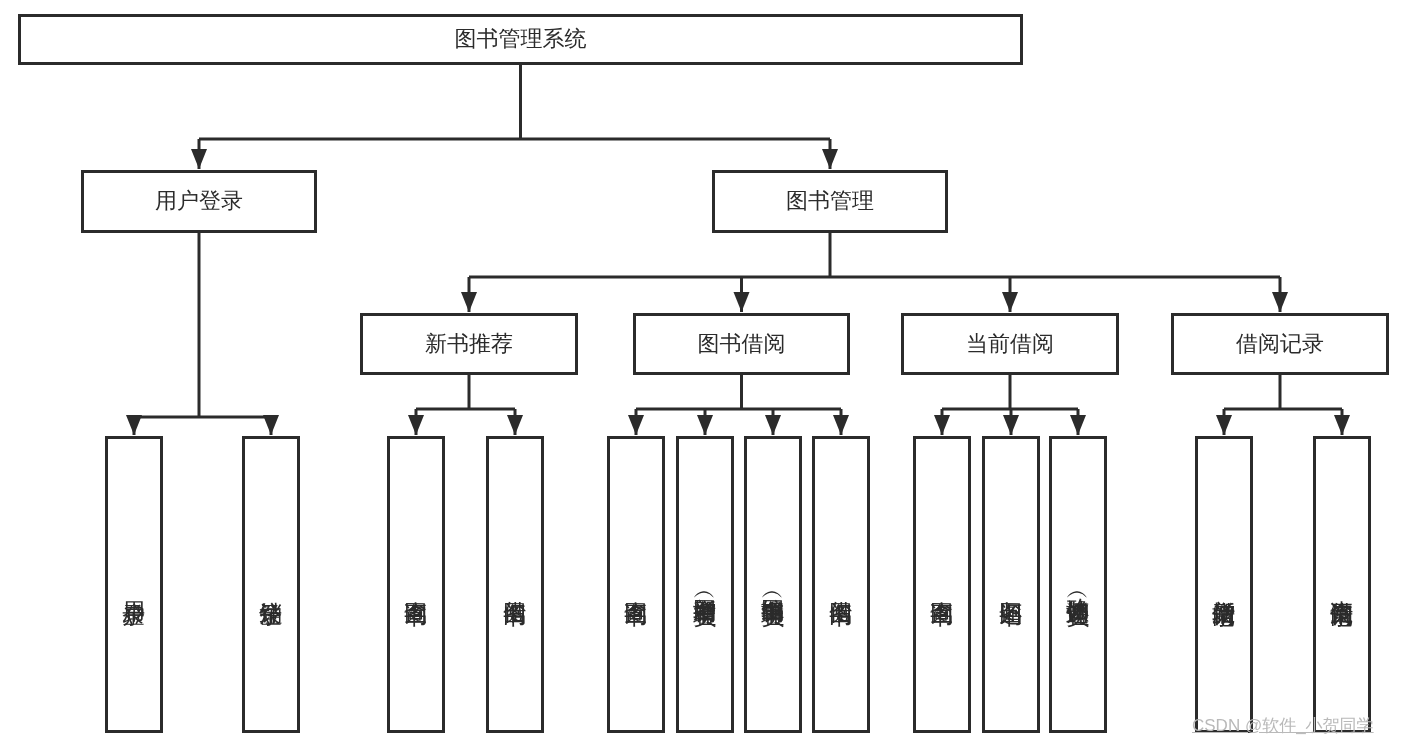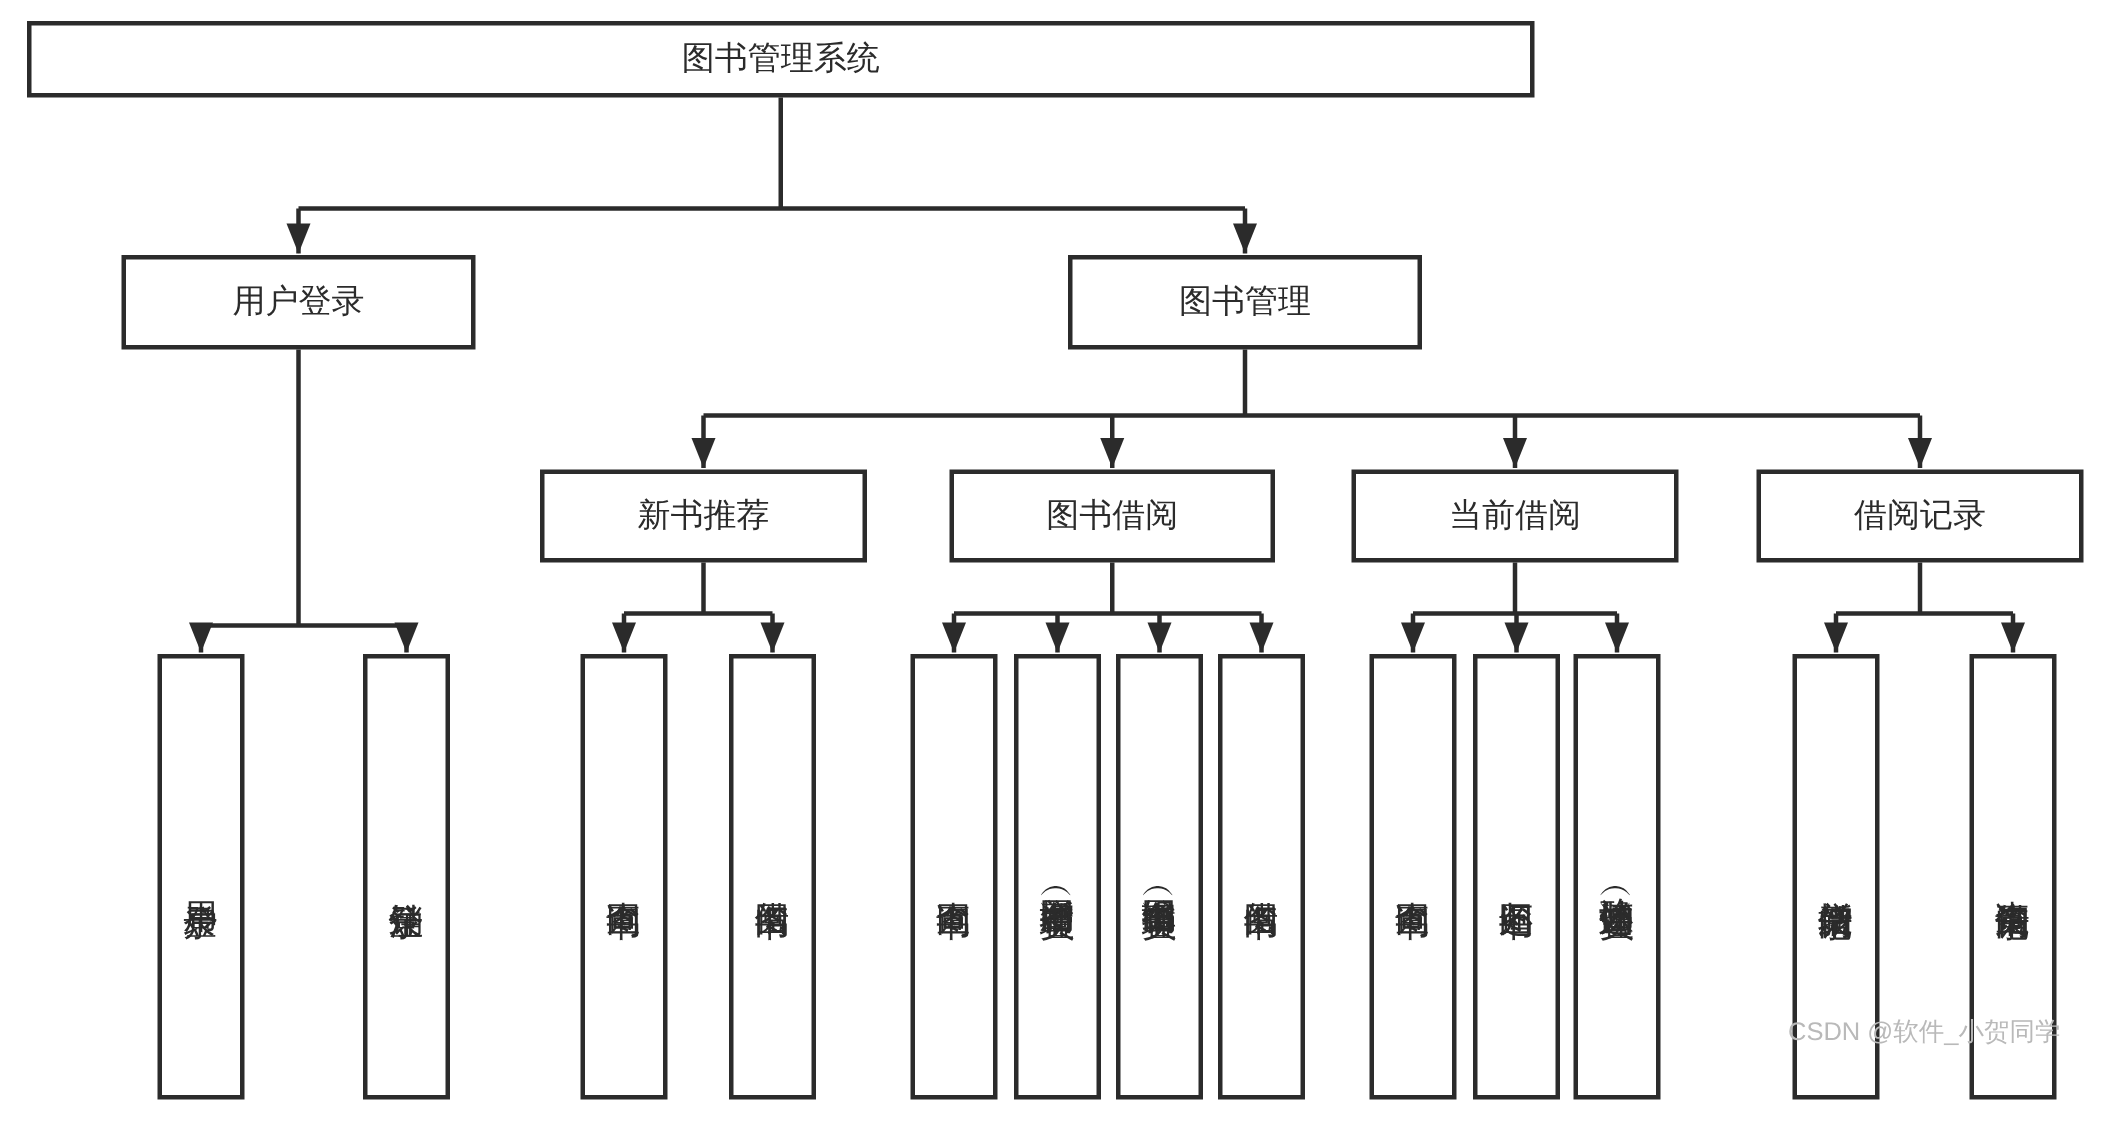--- a/index.html
+++ b/index.html
@@ -173,14 +173,14 @@
       <div class="label-v" style="left: 676px; top: 436px; width: 58px; height: 297px;">新增图书（管理员）</div>
       <div class="label-v" style="left: 744px; top: 436px; width: 58px; height: 297px;">编辑图书（管理员）</div>
       <div class="label-v" style="left: 812px; top: 436px; width: 58px; height: 297px;">借阅图书</div>
       <div class="label-v" style="left: 913px; top: 436px; width: 58px; height: 297px;">查询图书</div>
       <div class="label-v" style="left: 982px; top: 436px; width: 58px; height: 297px;">归还图书</div>
       <div class="label-v" style="left: 1049px; top: 436px; width: 58px; height: 297px;">确认归还（管理员）</div>
       <div class="label-v" style="left: 1195px; top: 436px; width: 58px; height: 297px;">新增借阅记录</div>
       <div class="label-v" style="left: 1313px; top: 436px; width: 58px; height: 297px;">查询借阅记录</div>
     </div>
 
-  <div class="watermark" style="left: 1192px; top: 676px;">CSDN @软件_小贺同学</div>
+  <div class="watermark" style="left: 1192px; top: 714px; text-decoration: underline;">CSDN @软件_小贺同学</div>
 </div>
 
 </body></html>

